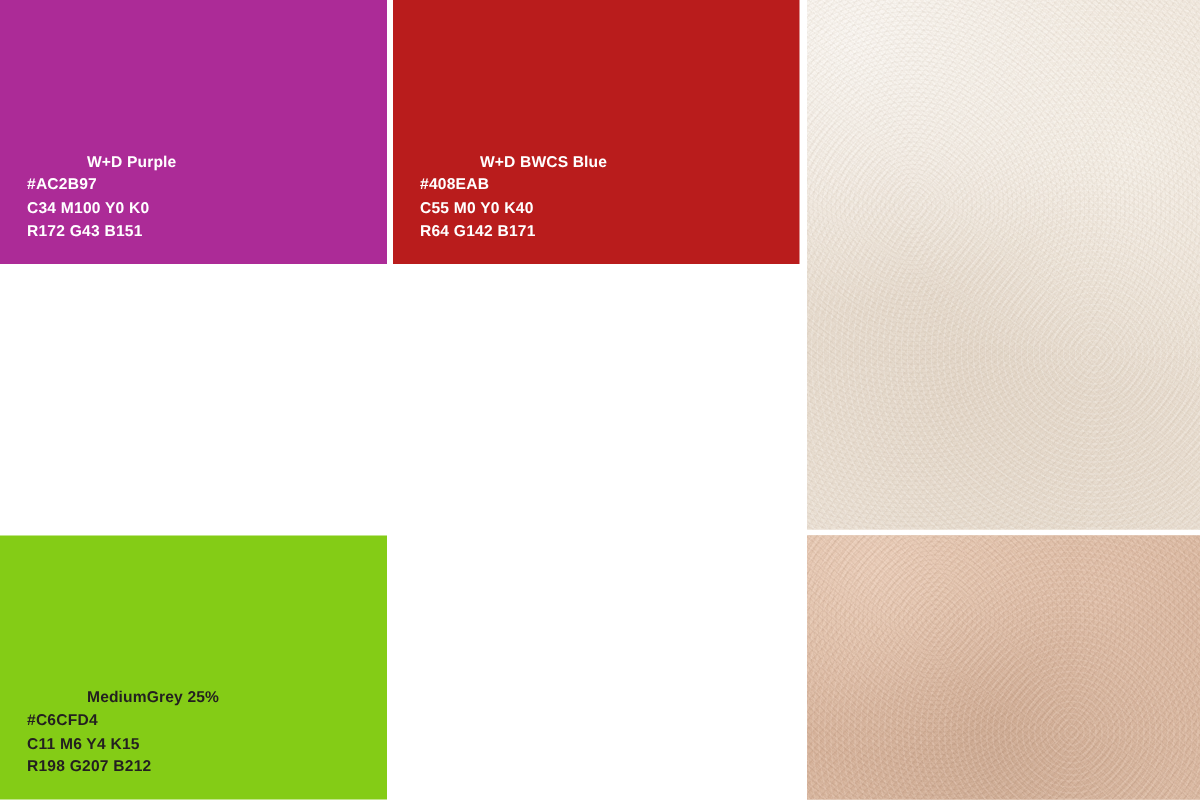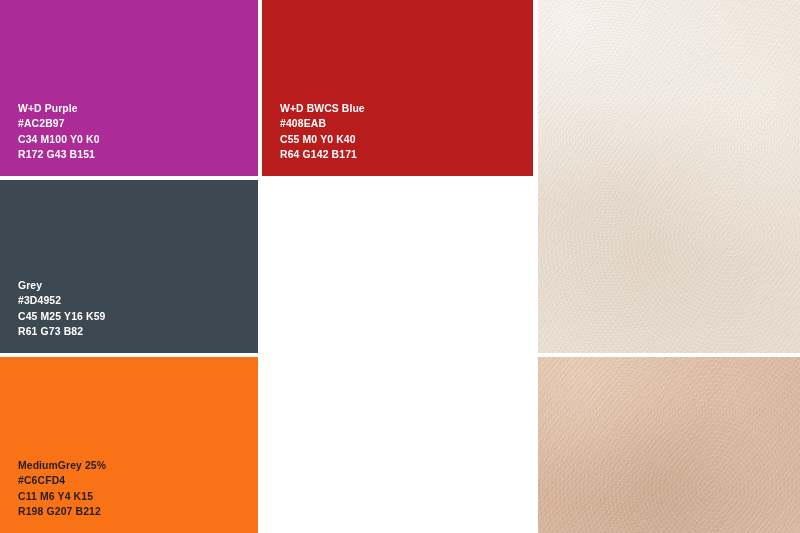--- a/index.html
+++ b/index.html
@@ -37,20 +37,21 @@
     font-size: 10.4px;
     font-weight: bold;
     letter-spacing: 0.15px;
     white-space: nowrap;
   }
   .swatch-info .line {
     display: block;
   }
   .swatch-info .name {
     letter-spacing: 0.1px;
+    margin-left: 40px;
   }
 
   .light-text .swatch-info { color: #ffffff; }
   .dark-text  .swatch-info { color: #231f20; }
 
   
   .texture {
     position: absolute;
     overflow: hidden;
   }
@@ -169,31 +170,23 @@
 
   <div class="swatch light-text" style="left:262px; top:0px; width:271px; height:176px; background:#b91c1c;">
     <div class="swatch-info">
       <span class="line name">W+D BWCS Blue</span>
       <span class="line hex">#408EAB</span>
       <span class="line cmyk">C55 M0 Y0 K40</span>
       <span class="line rgb">R64 G142 B171</span>
     </div>
   </div>
 
-  <div class="swatch light-text" style="left:0px; top:180px; width:258px; height:173px; background:#3D4952;">
-    <div class="swatch-info">
-      <span class="line name">Grey</span>
-      <span class="line hex">#3D4952</span>
-      <span class="line cmyk">C45 M25 Y16 K59</span>
-      <span class="line rgb">R61 G73 B82</span>
-    </div>
-  </div>
-
-
-  <div class="swatch dark-text" style="left:0px; top:357px; width:258px; height:176px; background:#f97316;">
+
+
+  <div class="swatch dark-text" style="left:0px; top:357px; width:258px; height:176px; background:#84cc16;">
     <div class="swatch-info">
       <span class="line name">MediumGrey 25%</span>
       <span class="line hex">#C6CFD4</span>
       <span class="line cmyk">C11 M6 Y4 K15</span>
       <span class="line rgb">R198 G207 B212</span>
     </div>
   </div>
 
 
   <div class="texture tex-cream" style="left:538px; top:0px; width:262px; height:353px;">

